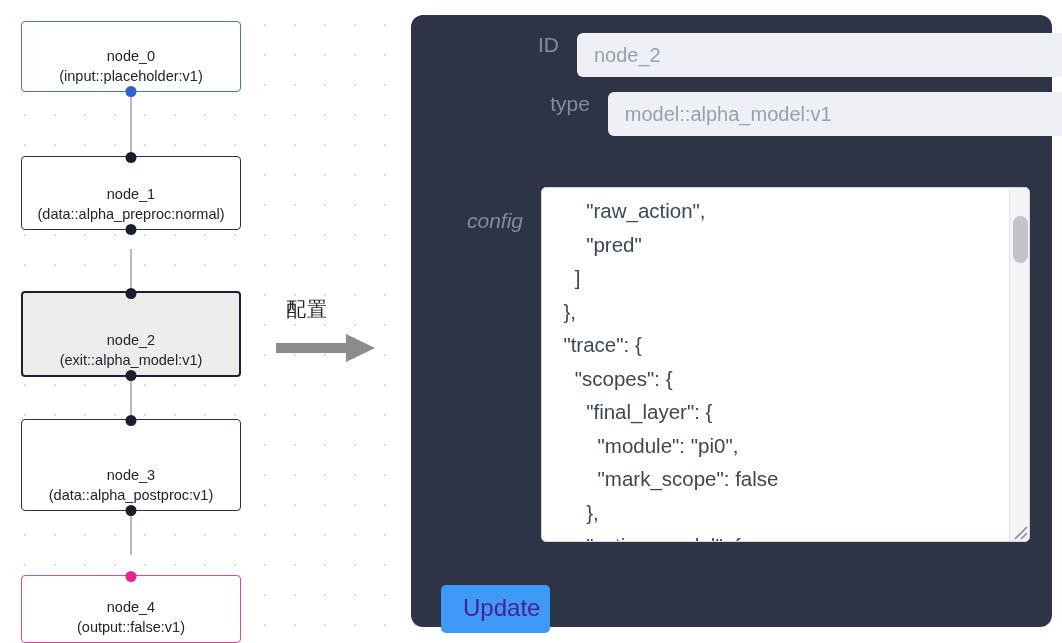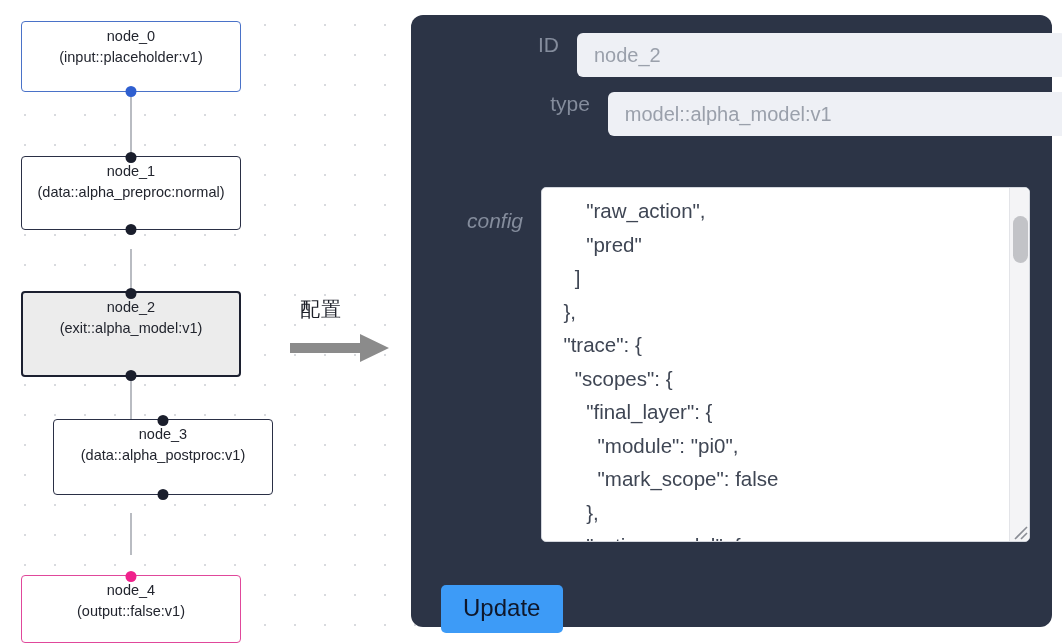--- a/index.html
+++ b/index.html
@@ -38,21 +38,21 @@
   .node {
     position: absolute;
     left: 21px;
     width: 220px;
     background: #ffffff;
     border: 1.5px solid #2a2f45;
     border-radius: 4px;
     display: flex;
     flex-direction: column;
     align-items: center;
-    justify-content: flex-start;
+    justify-content: flex-end;
     text-align: center;
     color: #22252e;
     font-size: 14.5px;
     line-height: 1.42;
     padding: 4px 0;
   }
 
   .node-title { white-space: nowrap; }
   .node-sub { word-break: break-all; }
 
@@ -72,21 +72,21 @@
     transform: translateX(-50%);
   }
   .handle.top    { top: -5.5px; }
   .handle.bottom { bottom: -5.5px; }
   .handle.blue   { background: #2f5fd0; }
   .handle.pink   { background: #f0218c; }
 
   
   #transition-arrow {
     position: absolute;
-    left: 288px; top: 296px;
+    left: 274px; top: 296px;
     width: 108px; height: 68px;
   }
   #arrow-label {
     position: absolute;
     left: 12px; top: 0;
     font-size: 20px;
     color: #1c1f28;
     font-family: "DejaVu Sans", sans-serif;
     letter-spacing: 1px;
   }
@@ -188,24 +188,24 @@
   #config-resize-grip {
     position: absolute;
     right: 2px; bottom: 2px;
     width: 18px; height: 18px;
   }
 
   #update-button {
     position: absolute;
     left: 30px; top: 570px;
     background: #3d9bf7;
-    color: #0f172a;
+    color: #4c1d95;
     border: none;
     border-radius: 5px;
-    padding: 9px 23px 11px 22px;
+    padding: 9px 10px 11px 22px;
     font-family: "Liberation Sans", sans-serif;
     font-size: 24px;
     cursor: pointer;
   }
 </style>
 </head>
 <body>
 
 <div id="root">
 
@@ -229,21 +229,21 @@
       <span class="handle bottom"></span>
     </div>
 
     <div class="node is-selected" style="top:291px; height:86px;">
       <div class="node-title">node_2</div>
       <div class="node-sub">(exit::alpha_model:v1)</div>
       <span class="handle top"></span>
       <span class="handle bottom"></span>
     </div>
 
-    <div class="node" style="top:419px; height:76px;margin-left:32px;">
+    <div class="node" style="top:419px; height:92px;">
       <div class="node-title">node_3</div>
       <div class="node-sub">(data::alpha_postproc:v1)</div>
       <span class="handle top"></span>
       <span class="handle bottom"></span>
     </div>
 
     <div class="node is-output" style="top:555px; height:68px;">
       <div class="node-title">node_4</div>
       <div class="node-sub">(output::false:v1)</div>
       <span class="handle top pink"></span>

